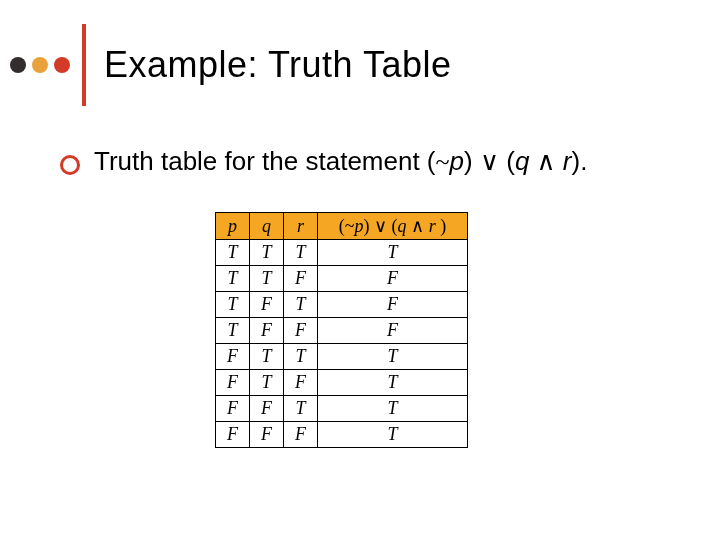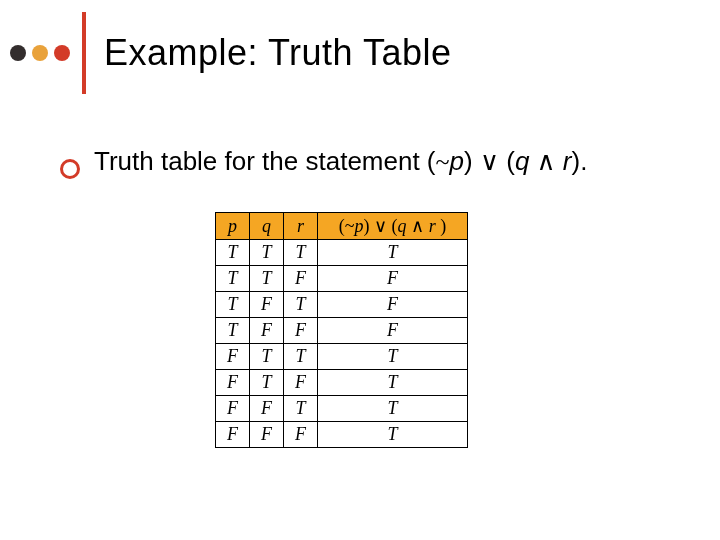--- a/index.html
+++ b/index.html
@@ -12,21 +12,21 @@
     color: #000;
   }
   .slide {
     position: relative;
     width: 720px;
     height: 540px;
     box-sizing: border-box;
   }
   .header {
     position: absolute;
-    top: 12px;
+    top: 24px;
     left: 10px;
     display: flex;
     align-items: center;
   }
   .dots {
     display: flex;
     gap: 6px;
     margin-right: 12px;
   }
   .dot {
@@ -46,21 +46,21 @@
   .title {
     font-size: 36px;
     font-weight: 400;
     letter-spacing: 0.5px;
   }
   .body-row {
     position: absolute;
     top: 145px;
     left: 60px;
     display: flex;
-    align-items: flex-end;
+    align-items: center;
   }
   .bullet-circle {
     width: 14px;
     height: 14px;
     border: 3px solid #d33b28;
     border-radius: 50%;
     margin-top: 7px;
     margin-right: 14px;
     flex: 0 0 auto;
   }

